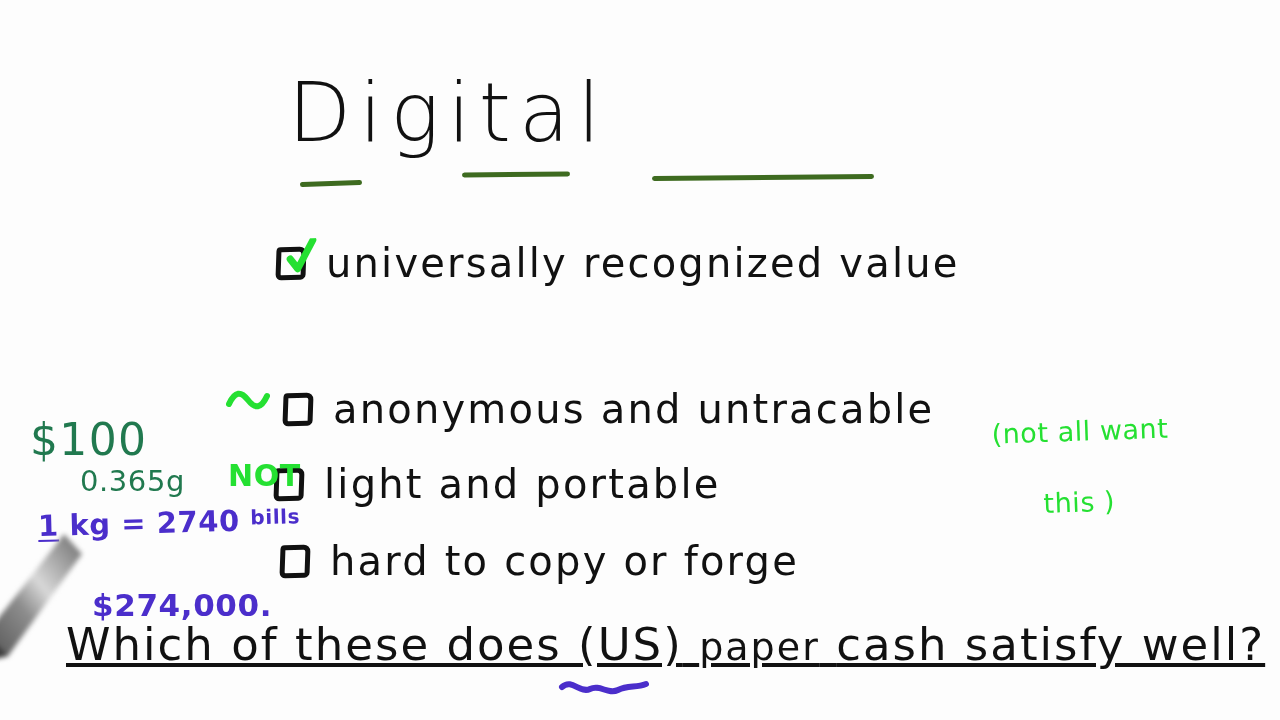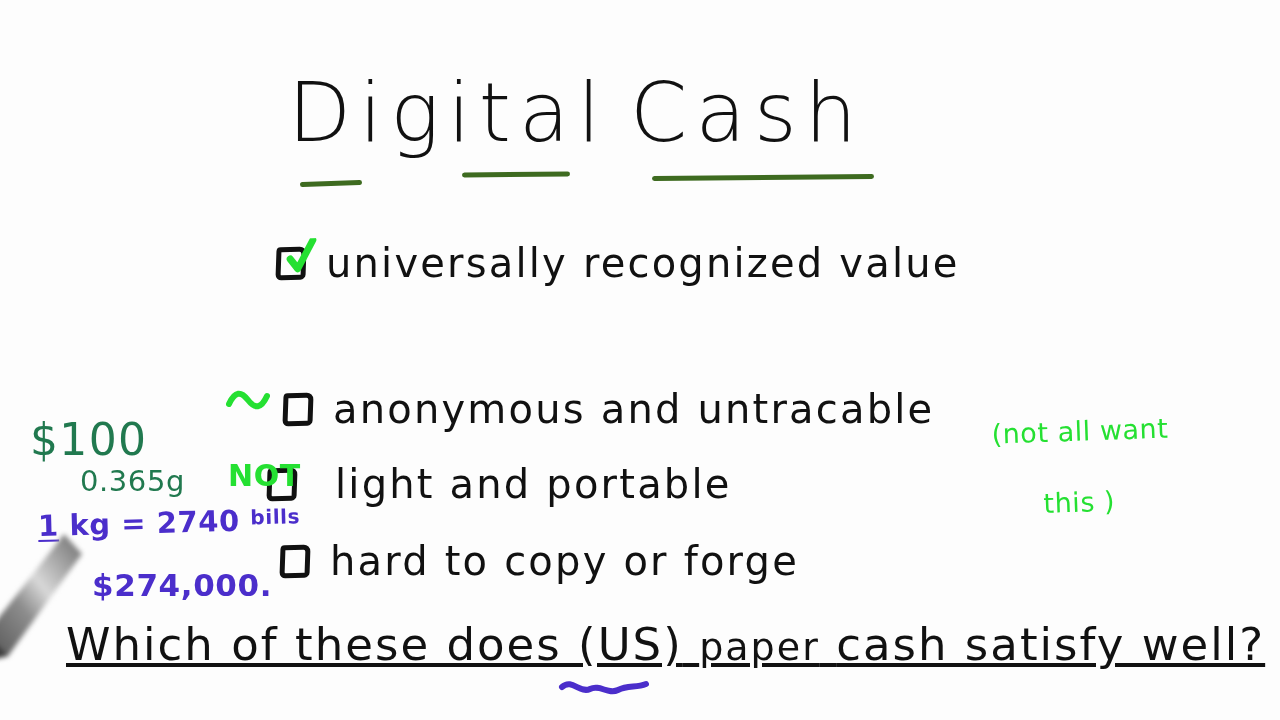--- a/index.html
+++ b/index.html
@@ -85,21 +85,21 @@
     color: #111;
     letter-spacing: 0.055em;
     margin-left: 20px;
     white-space: nowrap;
     font-weight: 400;
   }
 
   #row-1 { left: 252px; top: 240px; padding-left: 24px; }
   #row-2 { left: 262px; top: 316px; }
   #row-3 { left: 283px; top: 386px; }
-  #row-4 { left: 267px; top: 461px; gap: 18px; }
+  #row-4 { left: 274px; top: 461px; }
   #row-5 { left: 280px; top: 538px; }
 
   
   #tilde {
     position: absolute;
     left: 226px;
     top: 387px;
     width: 44px;
     height: 28px;
   }
@@ -159,21 +159,21 @@
   #note-kg .num1 {
     text-decoration: underline;
     text-underline-offset: 4px;
   }
   #note-kg .bills {
     font-size: 20px;
     vertical-align: 6px;
   }
   #note-dollars {
     left: 92px;
-    top: 570px;
+    top: 590px;
     font-size: 31px;
     letter-spacing: 0.02em;
     font-weight: 700;
   }
 
   
   #question {
     left: 66px;
     top: 622px;
     font-size: 45px;
@@ -203,21 +203,20 @@
     filter: blur(2.4px);
     pointer-events: none;
   }
 </style>
 </head>
 <body>
 
 <div id="board">
 
   <div class="hand" id="title-digital">Digital</div>
-  <div class="hand" id="title-cash">Cash</div>
 
   <div class="title-underline" id="ul-1"></div>
   <div class="title-underline" id="ul-2"></div>
   <div class="title-underline" id="ul-3"></div>
 
   <div class="check-row" id="row-1">
     <span class="box">
       <svg class="tick" viewBox="0 0 34 36">
         <path d="M6 20 L14 30 L28 2" fill="none" stroke="#25e032" stroke-width="7" stroke-linecap="round" stroke-linejoin="round"></path>
       </svg>

